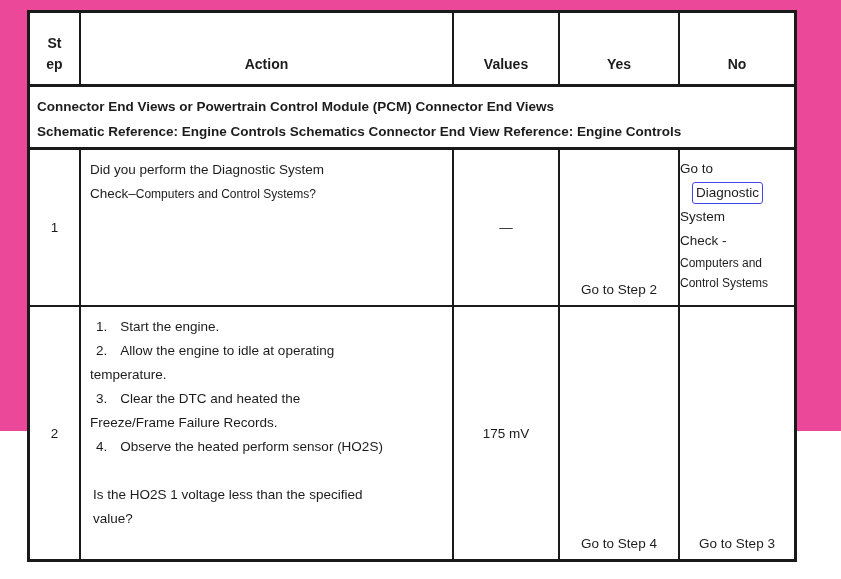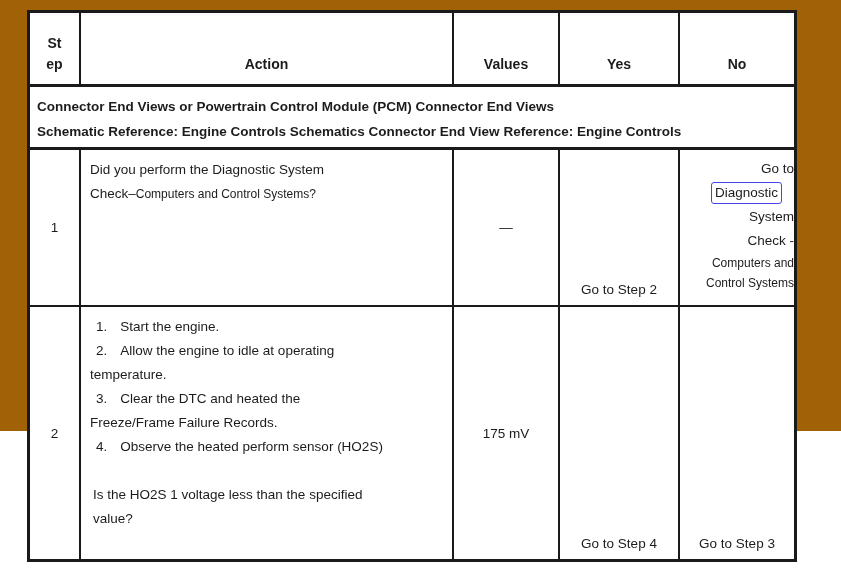--- a/index.html
+++ b/index.html
@@ -5,21 +5,21 @@
   html, body {
     margin: 0;
     padding: 0;
     background: #ffffff;
     width: 841px;
     height: 579px;
     overflow: hidden;
     font-family: "Liberation Sans", sans-serif;
     color: #1c1c1c;
   }
-  .page { position: relative; width: 841px; height: 431px; background: #a16207; }
+  .page { position: relative; width: 841px; height: 431px; background: #ec4899; }
 
   .diag-table {
     position: absolute;
     left: 27px; top: 10px;
     width: 770px; height: 552px;
     box-sizing: border-box;
     border: 3px solid #1a1a1a;
     background: #ffffff;
     display: grid;
     grid-template-columns: 51px 373px 106px 120px 1fr;
@@ -60,21 +60,21 @@
     font-size: 13.5px;
   }
   .goto-bottom {
     display: flex; align-items: flex-end; justify-content: center;
     padding-bottom: 6px;
     font-size: 13.5px; line-height: 18px;
     text-align: center;
   }
   .no-cell-r1 {
     display: flex; flex-direction: column;
-    align-items: flex-end; justify-content: flex-start;
+    align-items: flex-start; justify-content: flex-start;
     padding-top: 7px;
     font-size: 13.5px; line-height: 24px;
     text-align: center;
   }
   .small-txt { font-size: 12px; line-height: 20px; }
 
   .link-box {
     display: inline-block;
     border: 1px solid #4646e8;
     border-radius: 3px;

